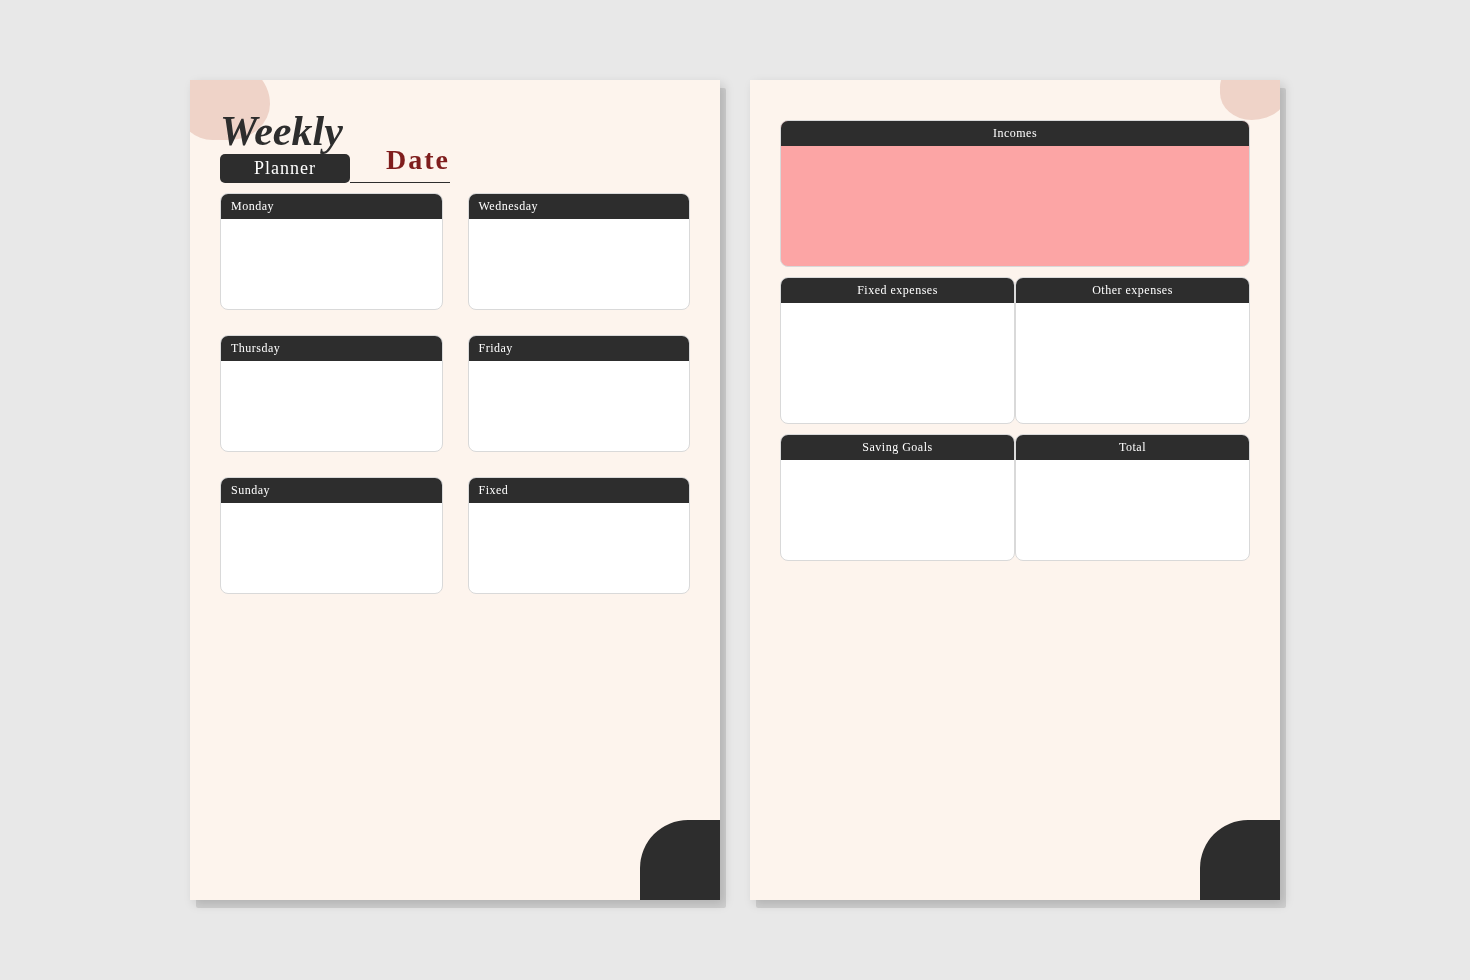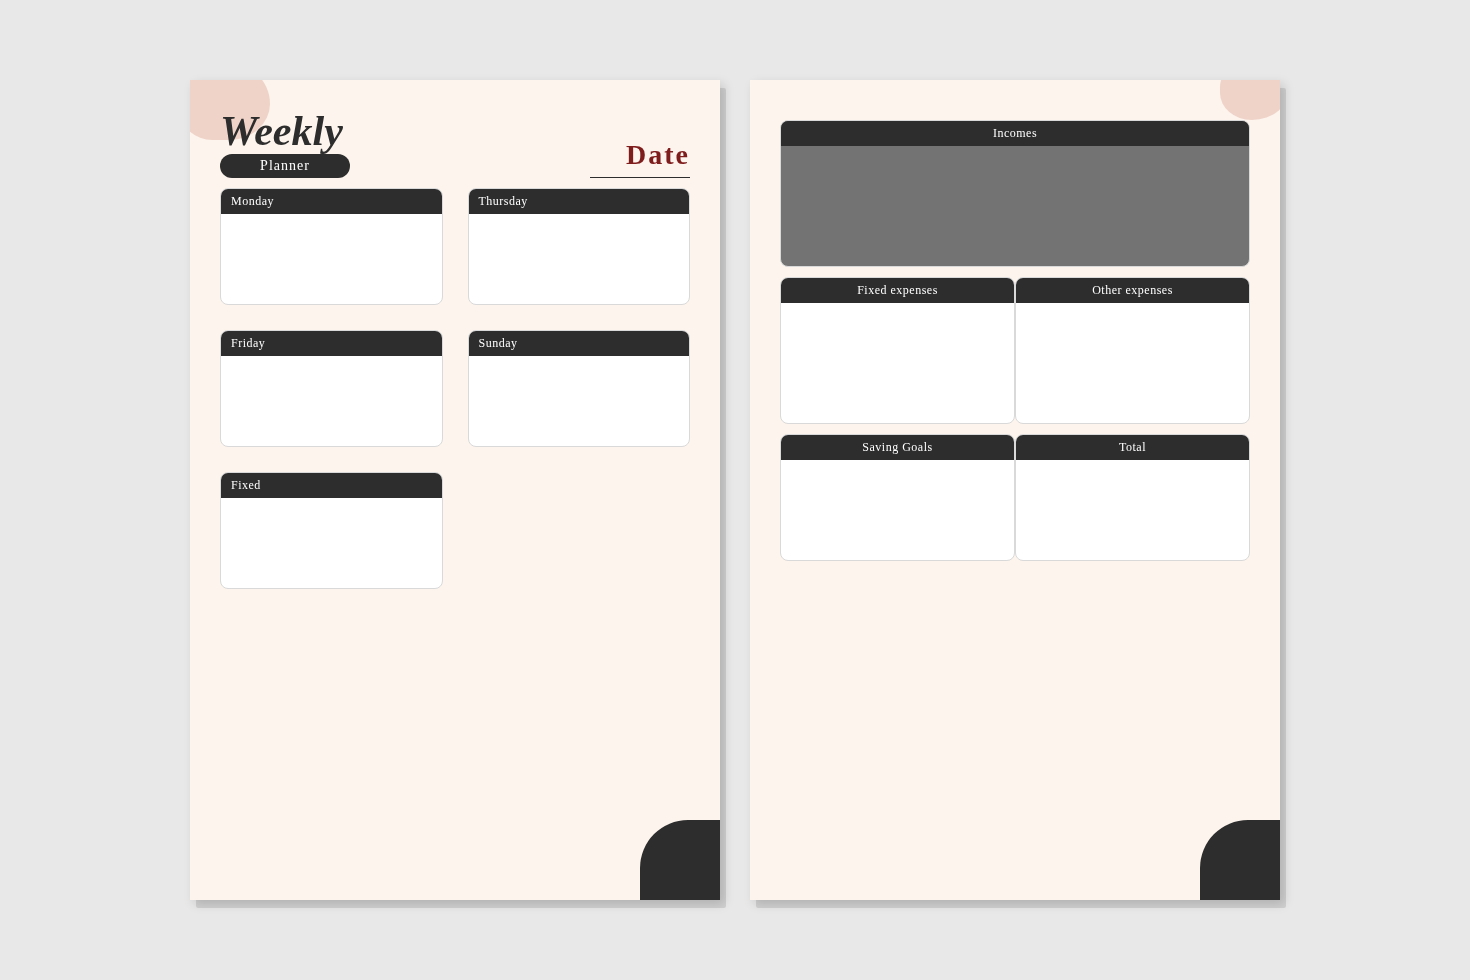--- a/index.html
+++ b/index.html
@@ -53,21 +53,20 @@
       bottom: 0;
       right: 0;
       width: 80px;
       height: 80px;
       background: #2d2d2d;
       border-radius: 60% 0 0 0;
     }
     
     .page-header {
       display: flex;
-      justify-content: space-between;
       align-items: flex-end;
       margin-bottom: 8px;
       position: relative;
       z-index: 1;
     }
     .title-block {
       display: flex;
       flex-direction: column;
       align-items: flex-start;
     }
@@ -75,23 +74,23 @@
       font-size: 42px;
       font-weight: 700;
       color: #2d2d2d;
       line-height: 1;
       font-style: italic;
     }
     .subtitle-bar {
       background: #2d2d2d;
       color: #fff;
       padding: 4px 20px;
-      font-size: 14px;
+      font-size: 18px;
       letter-spacing: 1px;
-      border-radius: 12px;
+      border-radius: 5px;
       margin-top: 2px;
       min-width: 130px;
       text-align: center;
     }
     .date-block {
       text-align: right;
     }
     .date-label {
       font-size: 28px;
       font-weight: 600;
@@ -125,21 +124,21 @@
       letter-spacing: 0.5px;
     }
     .day-content {
       height: 90px;
     }
     
     .budget-section {
       margin-top: 10px;
     }
     .full-box {
-      background: #737373;
+      background: #fca5a5;
       border-radius: 8px;
       overflow: hidden;
       border: 1px solid #d9d9d9;
       margin-bottom: 10px;
     }
     .full-box .day-header {
       text-align: center;
     }
     .full-box .day-content {
       height: 110px;
@@ -198,20 +197,24 @@
       </div>
 
       <div class="day-grid">
 
         <div class="day-box">
           <div class="day-header">Monday</div>
           <div class="day-content"></div>
         </div>
 
 
+        <div class="day-box">
+          <div class="day-header">Wednesday</div>
+          <div class="day-content"></div>
+        </div>
 
         <div class="day-box">
           <div class="day-header">Thursday</div>
           <div class="day-content"></div>
         </div>
 
         <div class="day-box">
           <div class="day-header">Friday</div>
           <div class="day-content"></div>
         </div>

